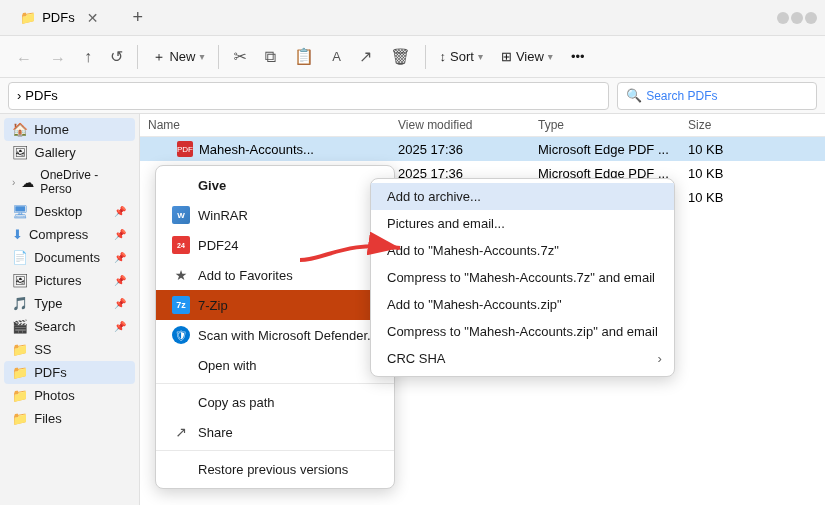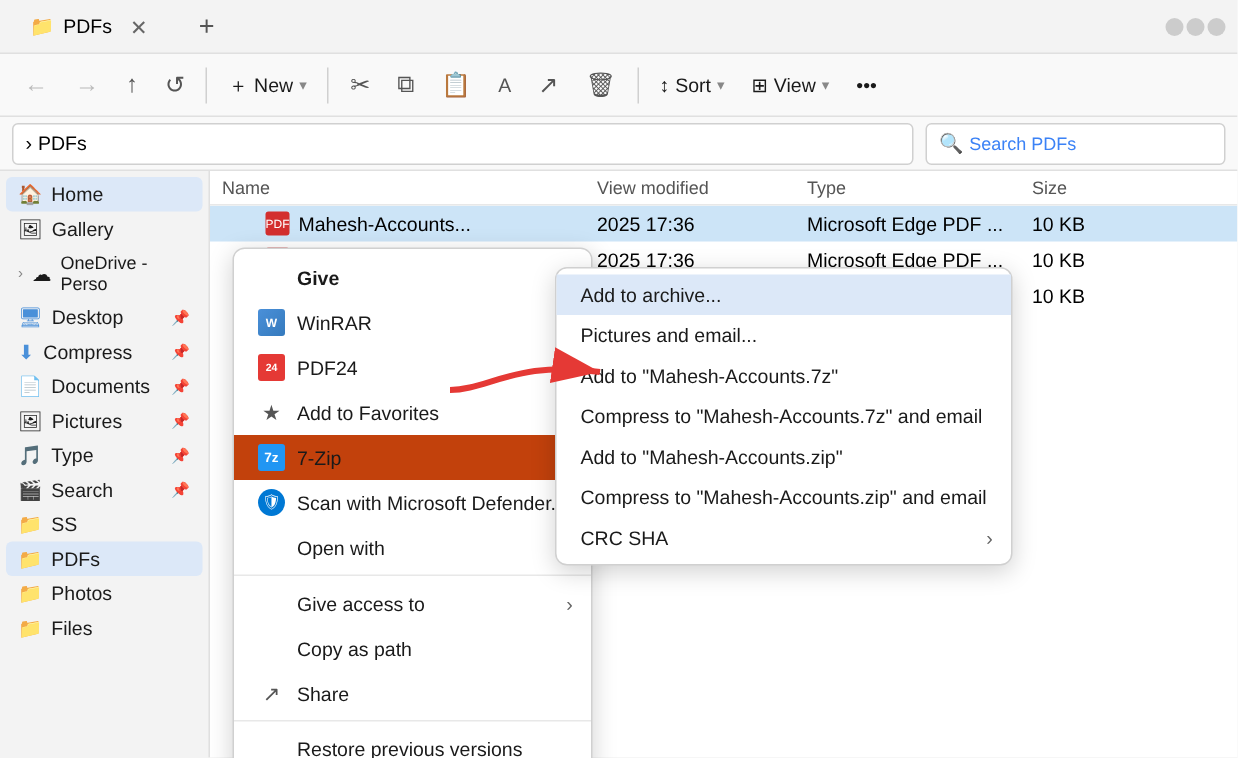--- a/index.html
+++ b/index.html
@@ -451,24 +451,20 @@
     <span class="ctx-icon">
       <div class="defender-icon" style="font-size:10px;">🛡</div>
     </span>
     <span>Scan with Microsoft Defender...</span>
   </div>
   <div class="ctx-item has-sub">
     <span class="ctx-icon"></span>
     <span>Open with</span>
   </div>
   <div class="ctx-separator"></div>
-  <div class="ctx-item has-sub">
-    <span class="ctx-icon"></span>
-    <span>Give access to</span>
-  </div>
   <div class="ctx-item">
     <span class="ctx-icon"></span>
     <span>Copy as path</span>
   </div>
   <div class="ctx-item">
     <span class="ctx-icon">↗</span>
     <span>Share</span>
   </div>
   <div class="ctx-separator"></div>
   <div class="ctx-item">

